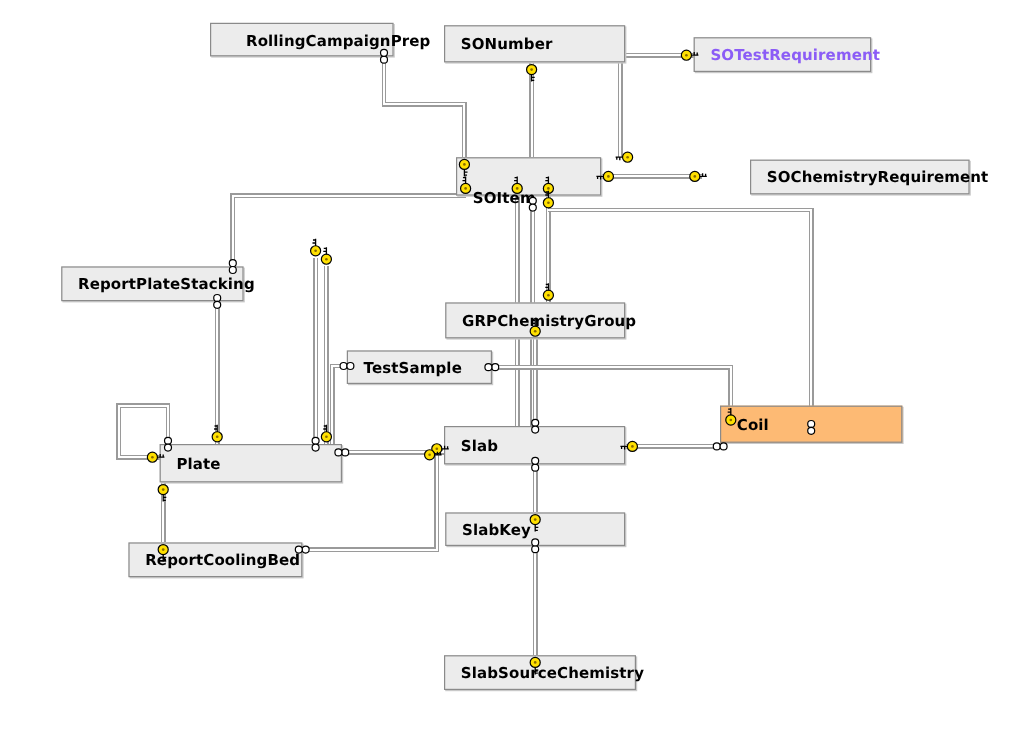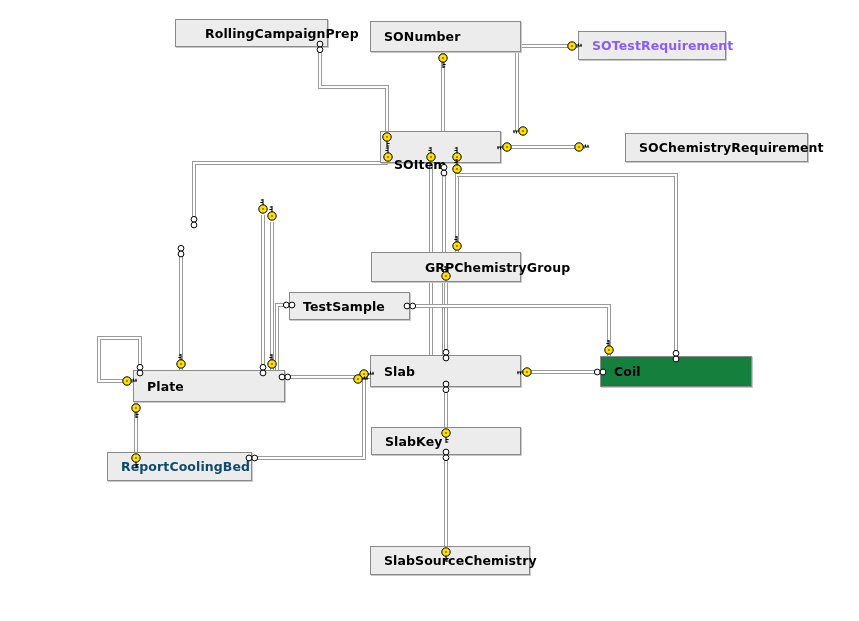--- a/index.html
+++ b/index.html
@@ -295,37 +295,40 @@
     </div>
     <div class="entity" style="left: 578px; top: 31px; width: 148px; height: 29px; background: rgb(236, 236, 236); border-color: rgb(138, 138, 138); box-shadow: rgb(201, 201, 201) 1px 1px 0px 0px;">
       <span class="name" style="color: #8b5cf6;">SOTestRequirement</span>
     </div>
     <div class="entity" style="left: 380px; top: 131px; width: 121px; height: 32px; background: rgb(236, 236, 236); border-color: rgb(138, 138, 138); box-shadow: rgb(201, 201, 201) 1px 1px 0px 0px;">
       <span class="name" style="color: rgb(0, 0, 0); margin-top: 35px;">SOItem</span>
     </div>
     <div class="entity" style="left: 585px; top: 133px; width: 183px; height: 29px; background: rgb(236, 236, 236); border-color: rgb(138, 138, 138); box-shadow: rgb(201, 201, 201) 1px 1px 0px 0px; margin-left: 40px;">
       <span class="name" style="color: rgb(0, 0, 0);">SOChemistryRequirement</span>
     </div>
-    <div class="entity" style="left: 371px; top: 252px; width: 150px; height: 30px; background: rgb(236, 236, 236); border-color: rgb(138, 138, 138); box-shadow: rgb(201, 201, 201) 1px 1px 0px 0px; padding-left: 40px;">
+    <div class="entity" style="left: 51px; top: 222px; width: 152px; height: 29px; background: rgb(236, 236, 236); border-color: rgb(138, 138, 138); box-shadow: rgb(201, 201, 201) 1px 1px 0px 0px;">
+      <span class="name" style="color: rgb(0, 0, 0);">ReportPlateStacking</span>
+    </div>
+    <div class="entity" style="left: 371px; top: 252px; width: 150px; height: 30px; background: rgb(236, 236, 236); border-color: rgb(138, 138, 138); box-shadow: rgb(201, 201, 201) 1px 1px 0px 0px;">
       <span class="name" style="color: rgb(0, 0, 0);">GRPChemistryGroup</span>
     </div>
     <div class="entity" style="left: 289px; top: 292px; width: 121px; height: 28px; background: rgb(236, 236, 236); border-color: rgb(138, 138, 138); box-shadow: rgb(201, 201, 201) 1px 1px 0px 0px;">
       <span class="name" style="color: rgb(0, 0, 0);">TestSample</span>
     </div>
     <div class="entity" style="left: 133px; top: 370px; width: 152px; height: 32px; background: rgb(236, 236, 236); border-color: rgb(138, 138, 138); box-shadow: rgb(201, 201, 201) 1px 1px 0px 0px;">
       <span class="name" style="color: rgb(0, 0, 0);">Plate</span>
     </div>
     <div class="entity" style="left: 370px; top: 355px; width: 151px; height: 32px; background: rgb(236, 236, 236); border-color: rgb(138, 138, 138); box-shadow: rgb(201, 201, 201) 1px 1px 0px 0px;">
       <span class="name" style="color: rgb(0, 0, 0);">Slab</span>
     </div>
-    <div class="entity" style="left: 600px; top: 356px; width: 152px; height: 31px; background: #15803d; border-color: rgb(138, 138, 138); box-shadow: rgb(201, 201, 201) 1px 1px 0px 0px;">
+    <div class="entity" style="left: 600px; top: 338px; width: 152px; height: 31px; background: #fdba74; border-color: rgb(138, 138, 138); box-shadow: rgb(201, 201, 201) 1px 1px 0px 0px;">
       <span class="name" style="color: rgb(0, 0, 0);">Coil</span>
     </div>
     <div class="entity" style="left: 371px; top: 427px; width: 150px; height: 28px; background: rgb(236, 236, 236); border-color: rgb(138, 138, 138); box-shadow: rgb(201, 201, 201) 1px 1px 0px 0px;">
       <span class="name" style="color: rgb(0, 0, 0);">SlabKey</span>
     </div>
     <div class="entity" style="left: 107px; top: 452px; width: 145px; height: 29px; background: rgb(236, 236, 236); border-color: rgb(138, 138, 138); box-shadow: rgb(201, 201, 201) 1px 1px 0px 0px;">
-      <span class="name" style="color: #0c4a6e;">ReportCoolingBed</span>
+      <span class="name" style="color: #000000;">ReportCoolingBed</span>
     </div>
     <div class="entity" style="left: 370px; top: 546px; width: 160px; height: 29px; background: rgb(236, 236, 236); border-color: rgb(138, 138, 138); box-shadow: rgb(201, 201, 201) 1px 1px 0px 0px;">
       <span class="name" style="color: rgb(0, 0, 0);">SlabSourceChemistry</span>
     </div>
   </div>
 
 </body></html>

